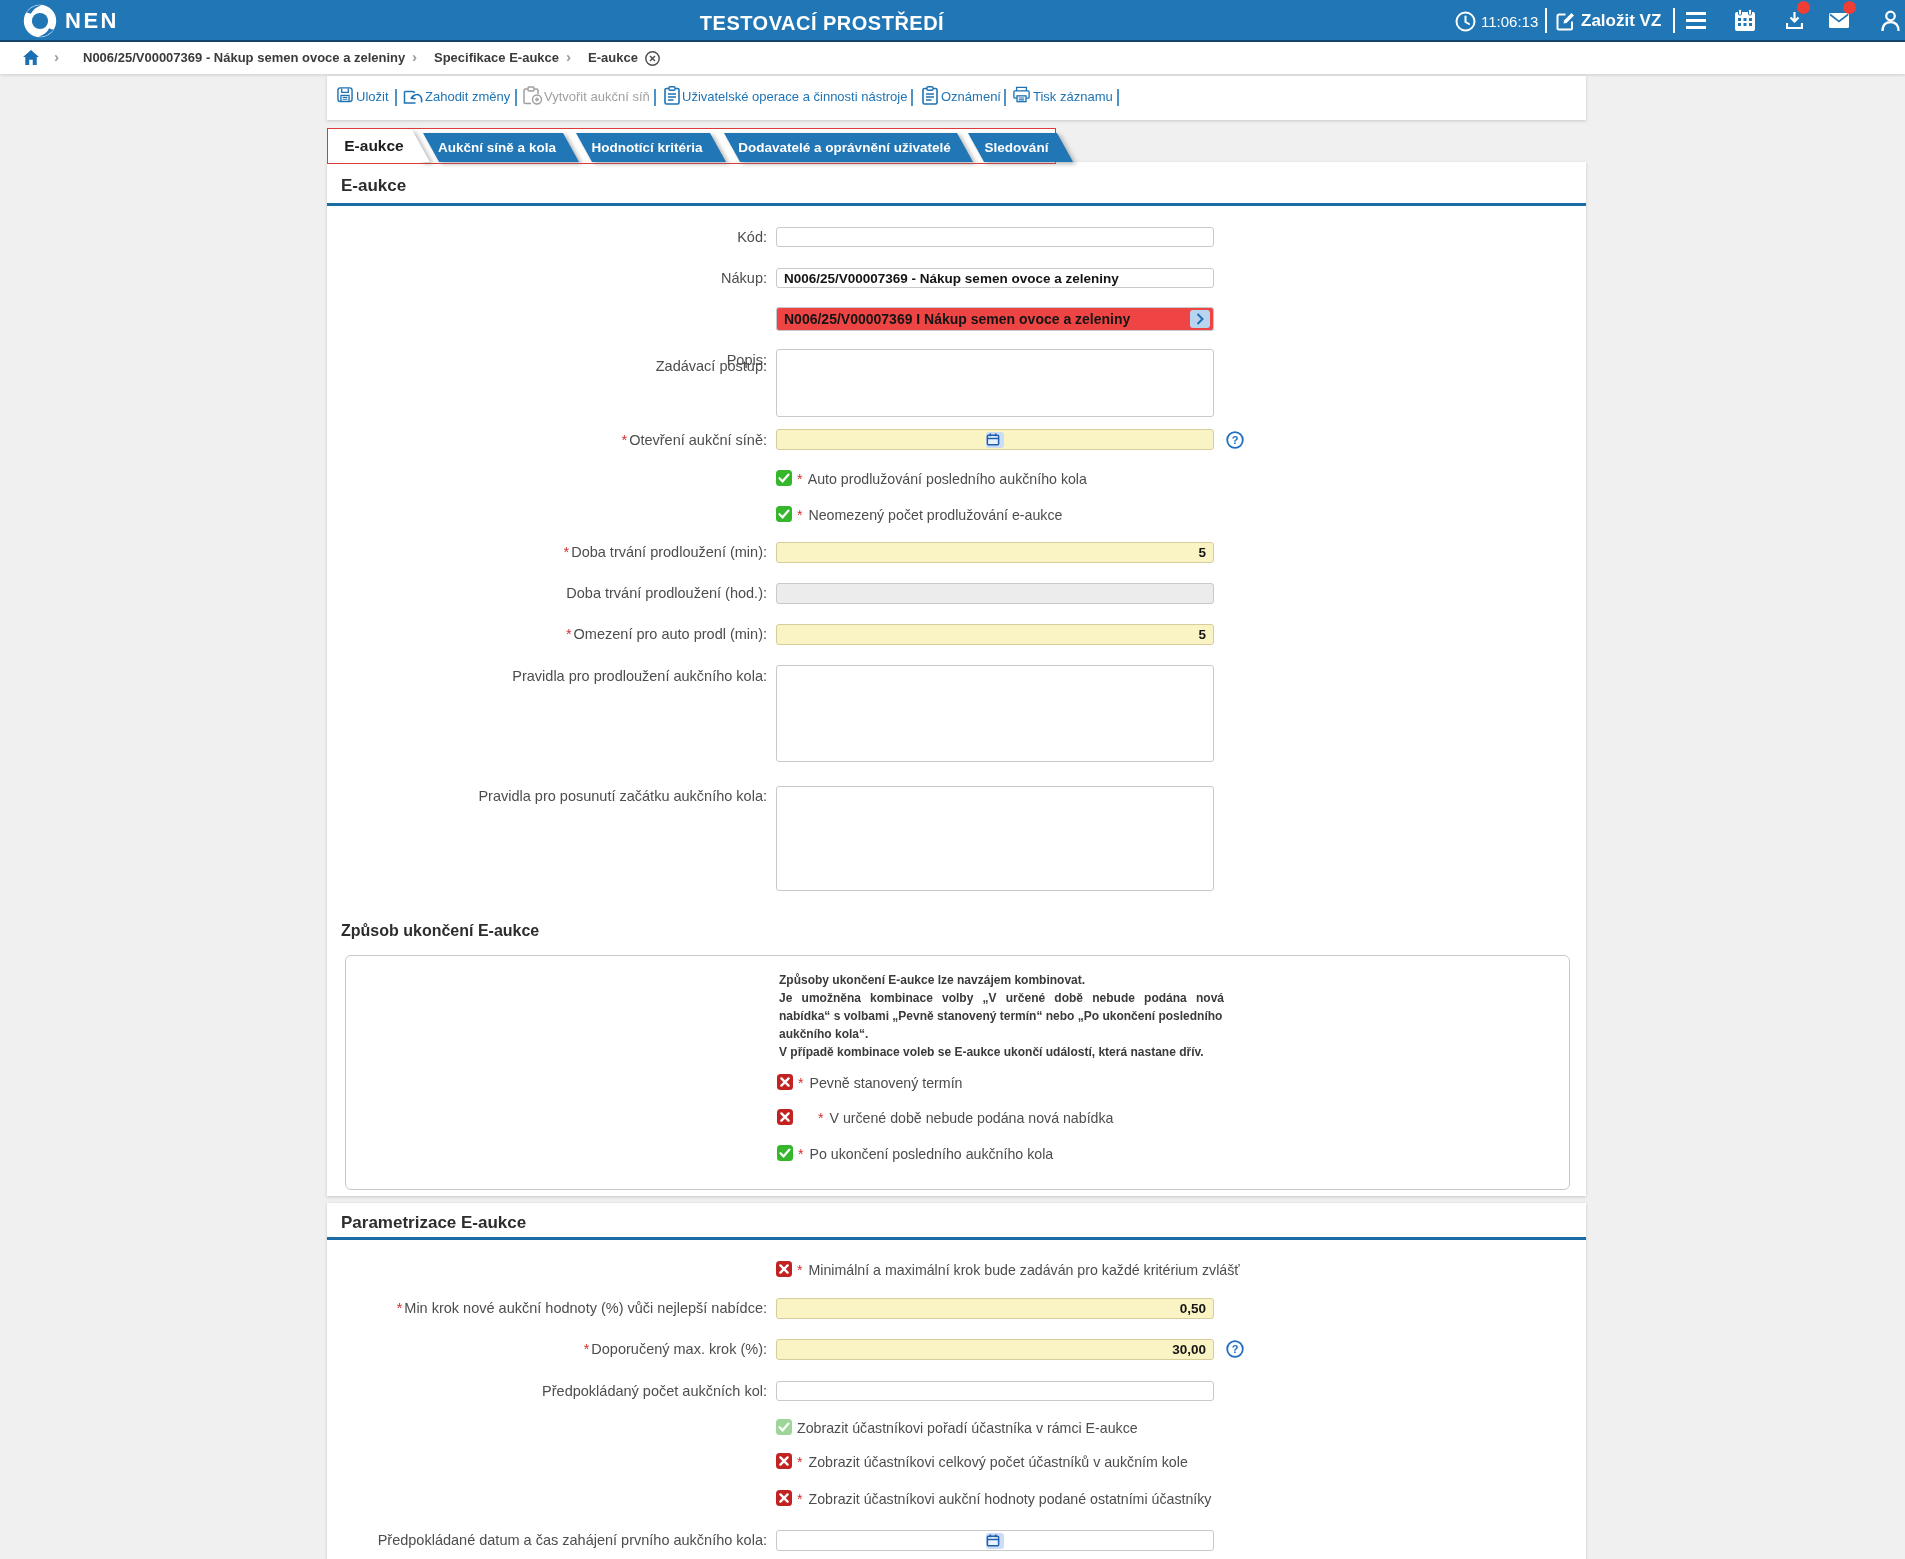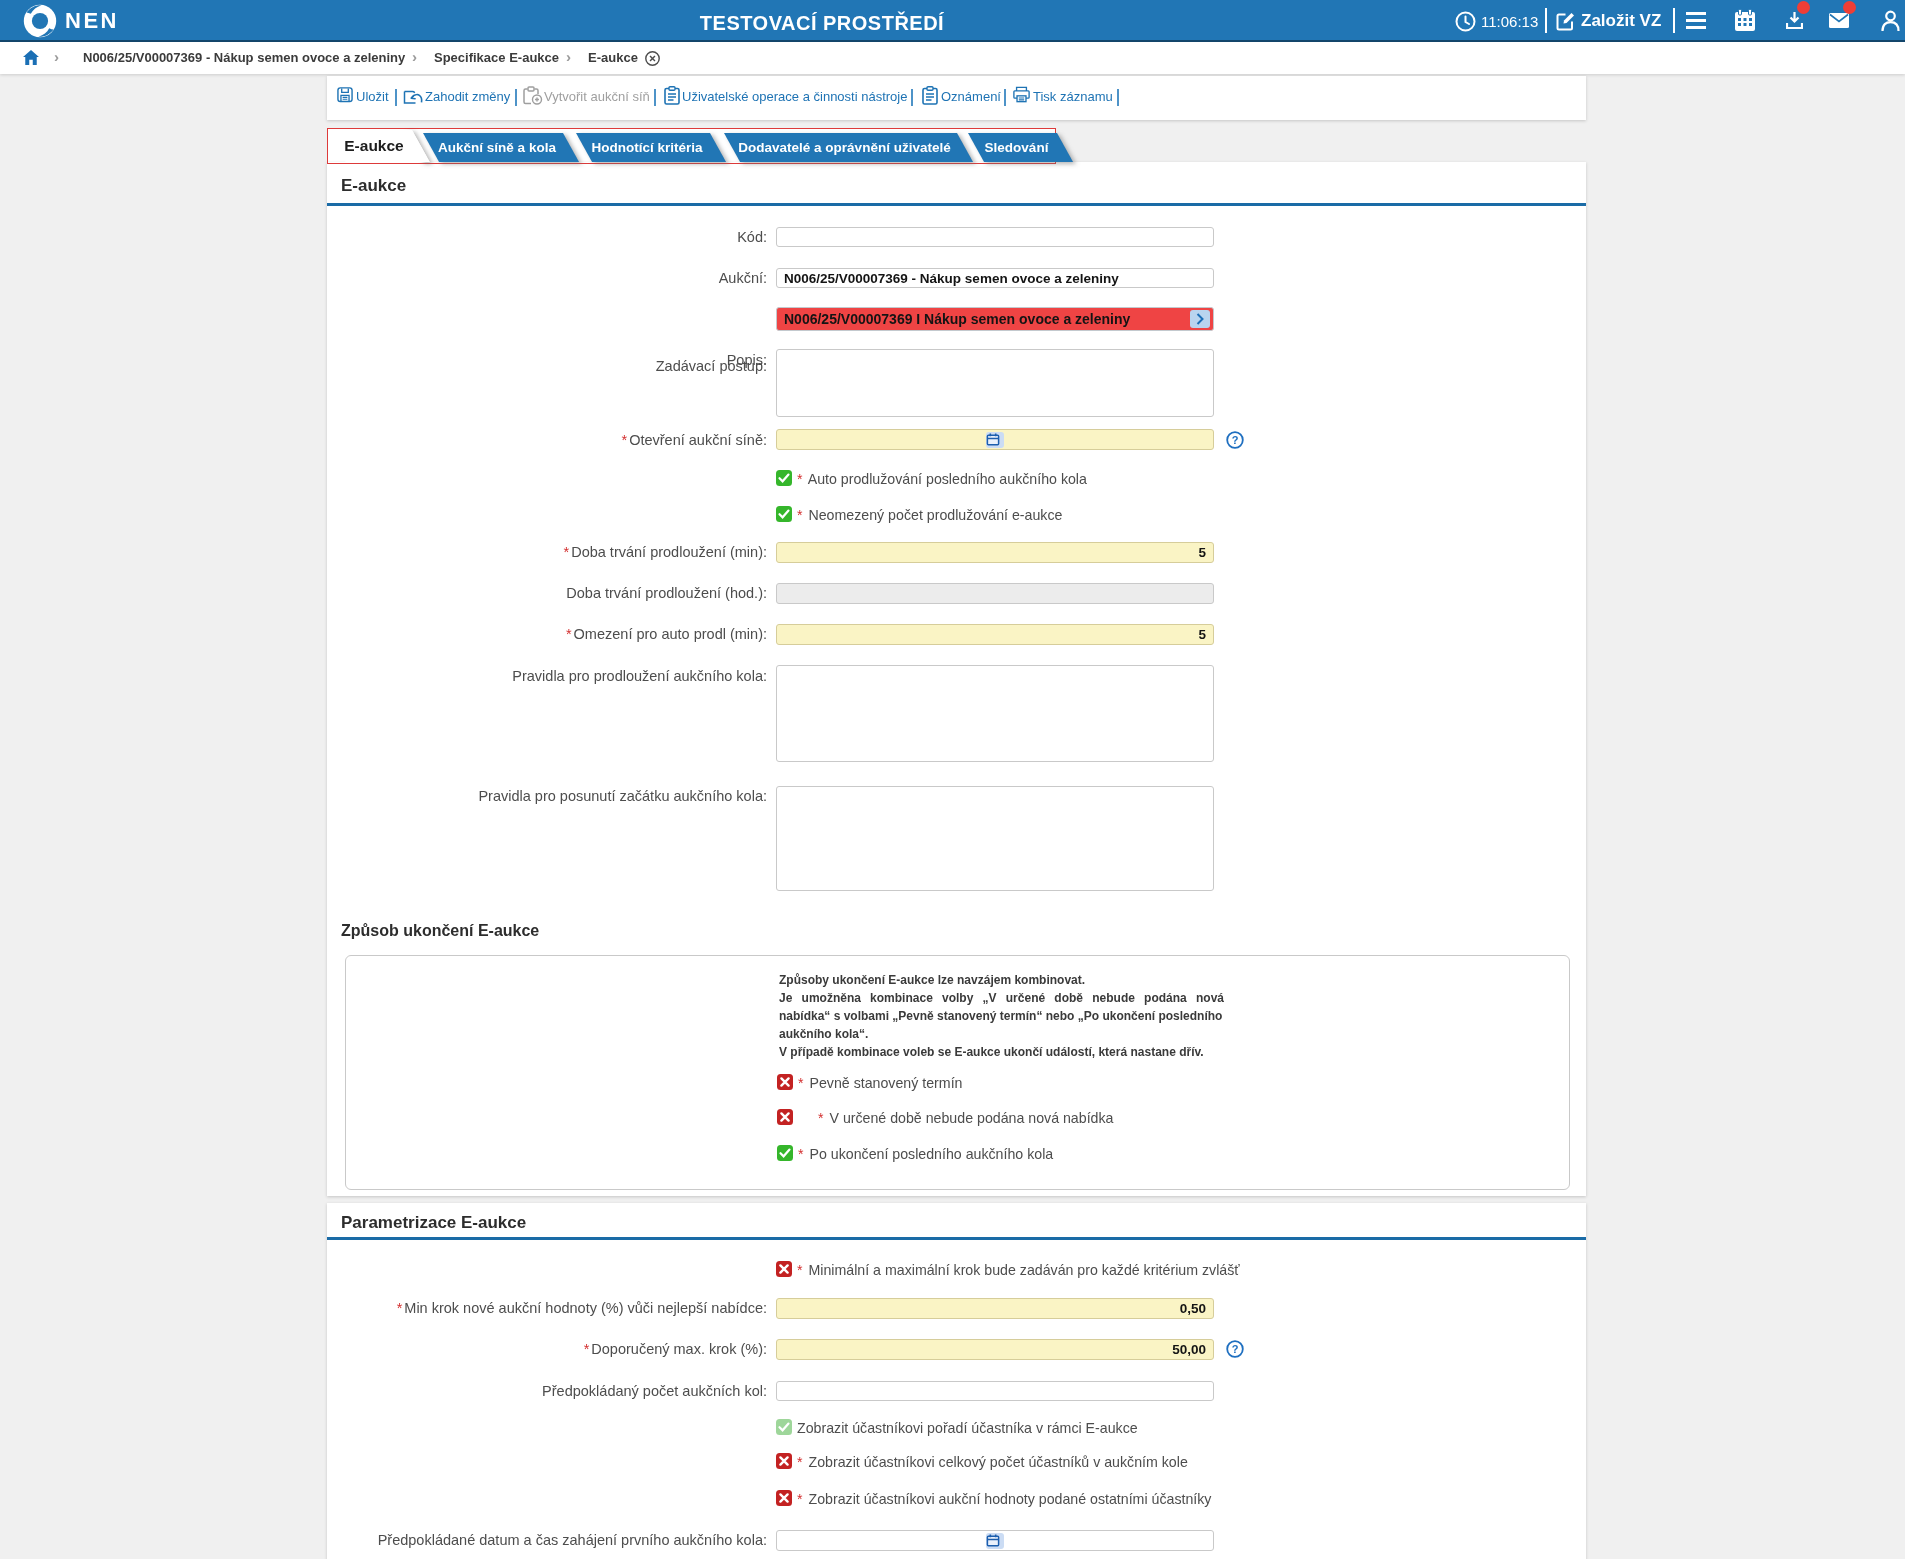--- a/index.html
+++ b/index.html
@@ -209,21 +209,21 @@
       <span class="tx" style="line-height:32px;">E-aukce</span>
     </div>
 
 <div class="panel" id="panel1">
   <div class="sechead" style="top:14px;">E-aukce</div>
   <div class="secline" style="top:41px;"></div>
 
   <div class="lbl" style="top:65px;">Kód:</div>
   <div class="inp" style="top:65px;"></div>
 
-  <div class="lbl" style="top:106px;">Aukční:</div>
+  <div class="lbl" style="top:106px;">Nákup:</div>
   <div class="inp" style="top:106px;">
         <span class="val" style="text-align:left;">N006/25/V00007369 - Nákup semen ovoce a zeleniny</span>
       </div>
 
   <div class="lbl" style="top:148px;margin-top:46px;">Zadávací postup:</div>
   <div class="inp" style="top:145px; height:24px; background:#ef4444; border-color:#c3c9ce;">
     <span class="val" style="text-align:left; line-height:22px; font-size:14px;">N006/25/V00007369 I Nákup semen ovoce a zeleniny</span>
     <span style="position:absolute; right:3px; top:2px; width:20px; height:18px; background:#b9d4ef; border-radius:3px; text-align:center;">
       <svg width="8" height="12" viewBox="0 0 8 12" style="margin-top:3px;">
             <path d="M1.5 1 L6.5 6 L1.5 11" fill="none" stroke="#1d6fb8" stroke-width="2"></path>
@@ -315,21 +315,21 @@
       </svg>
   <div class="cblbl" style="left:470px; top:59px;"><span class="req">*</span> Minimální a maximální krok bude zadáván pro každé kritérium zvlášť</div>
 
   <div class="lbl" style="top:95px;"><span class="req">*</span>Min krok nové aukční hodnoty (%) vůči nejlepší nabídce:</div>
   <div class="inp yellow" style="top:95px;padding-left:47px;">
         <span class="val">0,50</span>
       </div>
 
   <div class="lbl" style="top:136px;"><span class="req">*</span>Doporučený max. krok (%):</div>
   <div class="inp yellow" style="top:136px;">
-        <span class="val">50,00</span>
+        <span class="val">30,00</span>
       </div>
   <svg class="abs" style="left:899px; top:137px;" width="18" height="18" viewBox="0 0 18 18">
     <circle cx="9" cy="9" r="7.8" fill="none" stroke="#1e6fc0" stroke-width="1.8"></circle>
     <text x="9" y="13" text-anchor="middle" font-size="11" font-weight="bold" fill="#1e6fc0" font-family="Liberation Sans, sans-serif">?</text>
   </svg>
 
   <div class="lbl" style="top:178px;">Předpokládaný počet aukčních kol:</div>
   <div class="inp" style="top:178px;"></div>
 
   <svg class="cb" style="top:216px;" width="16" height="16" viewBox="0 0 16 16">

